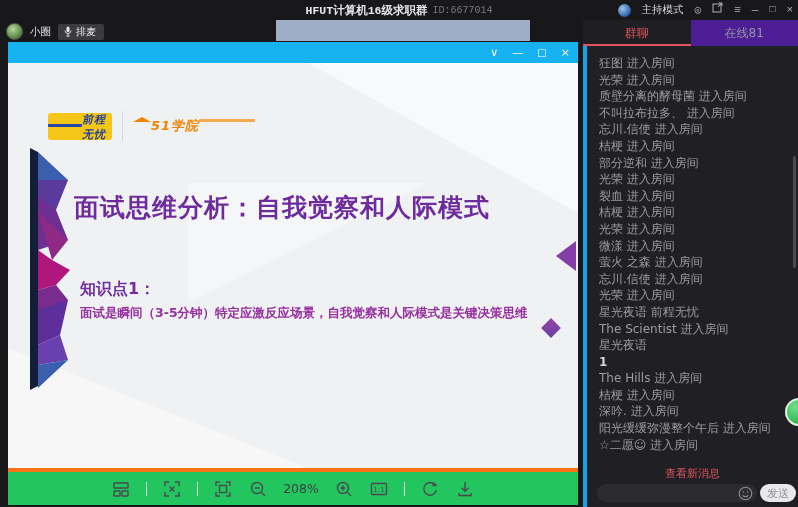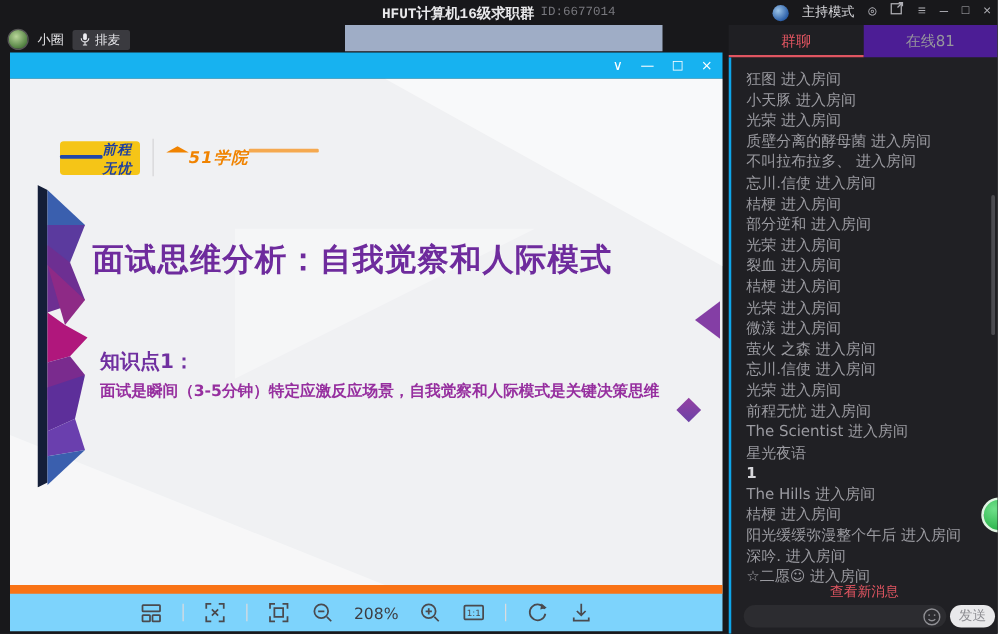--- a/index.html
+++ b/index.html
@@ -69,37 +69,37 @@
   .kp-text { position:absolute; left:72px; top:242px; width:480px;
     font-size:12.5px; font-weight:bold; color:#962f9f; }
 
   .diamond-a { position:absolute; left:548px; top:178px; width:0; height:0;
     border-top:15px solid transparent; border-bottom:15px solid transparent;
     border-right:20px solid #7b2f9e; opacity:.92; }
   .diamond-b { position:absolute; left:536px; top:258px; width:14px; height:14px;
     background:linear-gradient(135deg,#8a2d9a,#5c2f9e); transform:rotate(45deg); opacity:.9; }
 
   
-  .pres-toolbar { flex:0 0 37px; background:#7dd3fc; border-top:7px solid #f97316;
+  .pres-toolbar { flex:0 0 37px; background:#22c55e; border-top:4px solid #f97316;
     display:flex; align-items:center; justify-content:center; gap:15px; }
   .pres-toolbar svg { display:block; }
   .t-sep { width:1px; height:14px; background:#dcdcde; }
   .zoom-label { font-size:12.5px; color:#3e3e43; }
 
   
   .sidebar { position:absolute; left:583px; top:20px; width:215px; height:487px; background:#202024; }
   .tabs { display:flex; height:26px; }
   .tab { flex:1; display:flex; align-items:center; justify-content:center;
     font-size:12px; position:relative; cursor:default; }
   .tab.active { background:#1f1f23; color:#e05561; }
   .tab.active::after { content:""; position:absolute; bottom:0; left:0; right:0; height:2px; background:#e05561; }
   .tab.idle { background:#4c1d95; color:#96969c; }
 
   .sidebar-body { position:absolute; left:0; right:0; top:26px; bottom:0;
-    border-left:2px solid #0ea5e9; background:#202024; }
+    border-left:4px solid #0ea5e9; background:#202024; }
   .chat-list { position:absolute; top:9px; left:12px; right:8px; }
   .chat-line { font-size:12px; line-height:16.6px; color:#9b9ba1; white-space:nowrap; overflow:hidden; }
   .chat-text { color:#d6d6da; font-weight:bold; }
   .view-new { position:absolute; left:0; right:0; bottom:26px; text-align:center;
     color:#e05561; font-size:11px; }
   .chat-input { position:absolute; left:10px; right:41px; bottom:5px; height:18px;
     background:#2c2c30; border:none; border-radius:10px; color:#ccc; font-size:11px; padding:0 24px 0 10px; outline:none; }
   .emoji-btn { position:absolute; right:45px; bottom:6px; width:15px; height:15px; }
   .send-btn { position:absolute; right:2px; bottom:5px; width:36px; height:18px;
     background:#e9e9eb; border:none; border-radius:10px; color:#8f8f94; font-size:11px; line-height:18px; text-align:center; }
@@ -257,43 +257,42 @@
   </div>
 
   <div class="sidebar">
     <div class="tabs">
       <div class="tab active">群聊</div>
       <div class="tab idle">在线81</div>
     </div>
     <div class="sidebar-body">
       <div class="chat-list">
           <div class="chat-line">狂图 进入房间</div>
-          <div class="chat-line">小天豚 进入房间</div>
           <div class="chat-line">光荣 进入房间</div>
           <div class="chat-line">质壁分离的酵母菌 进入房间</div>
           <div class="chat-line">不叫拉布拉多、 进入房间</div>
           <div class="chat-line">忘川.信使 进入房间</div>
           <div class="chat-line">桔梗 进入房间</div>
           <div class="chat-line">部分逆和 进入房间</div>
           <div class="chat-line">光荣 进入房间</div>
           <div class="chat-line">裂血 进入房间</div>
           <div class="chat-line">桔梗 进入房间</div>
           <div class="chat-line">光荣 进入房间</div>
           <div class="chat-line">微漾 进入房间</div>
           <div class="chat-line">萤火    之森 进入房间</div>
           <div class="chat-line">忘川.信使 进入房间</div>
           <div class="chat-line">光荣 进入房间</div>
-          <div class="chat-line">前程无忧 进入房间</div>
+          <div class="chat-line">星光夜语 前程无忧</div>
           <div class="chat-line">The Scientist 进入房间</div>
           <div class="chat-line">星光夜语</div>
           <div class="chat-line chat-text">1</div>
           <div class="chat-line">The Hills 进入房间</div>
           <div class="chat-line">桔梗 进入房间</div>
+          <div class="chat-line">深吟. 进入房间</div>
           <div class="chat-line">阳光缓缓弥漫整个午后 进入房间</div>
-          <div class="chat-line">深吟. 进入房间</div>
           <div class="chat-line">☆二愿☺ 进入房间</div>
         </div>
       <div class="chat-scrollbar"></div>
       <div class="view-new">查看新消息</div>
       <input class="chat-input" value="" style="">
       <span class="emoji-btn">
         <svg width="15" height="15" viewBox="0 0 15 15" fill="none" stroke="#8f8f94" stroke-width="1.1">
             <circle cx="7.5" cy="7.5" r="6.3"></circle>
             <circle cx="5.3" cy="6" r="0.7" fill="#8f8f94" stroke="none"></circle>
             <circle cx="9.7" cy="6" r="0.7" fill="#8f8f94" stroke="none"></circle>

